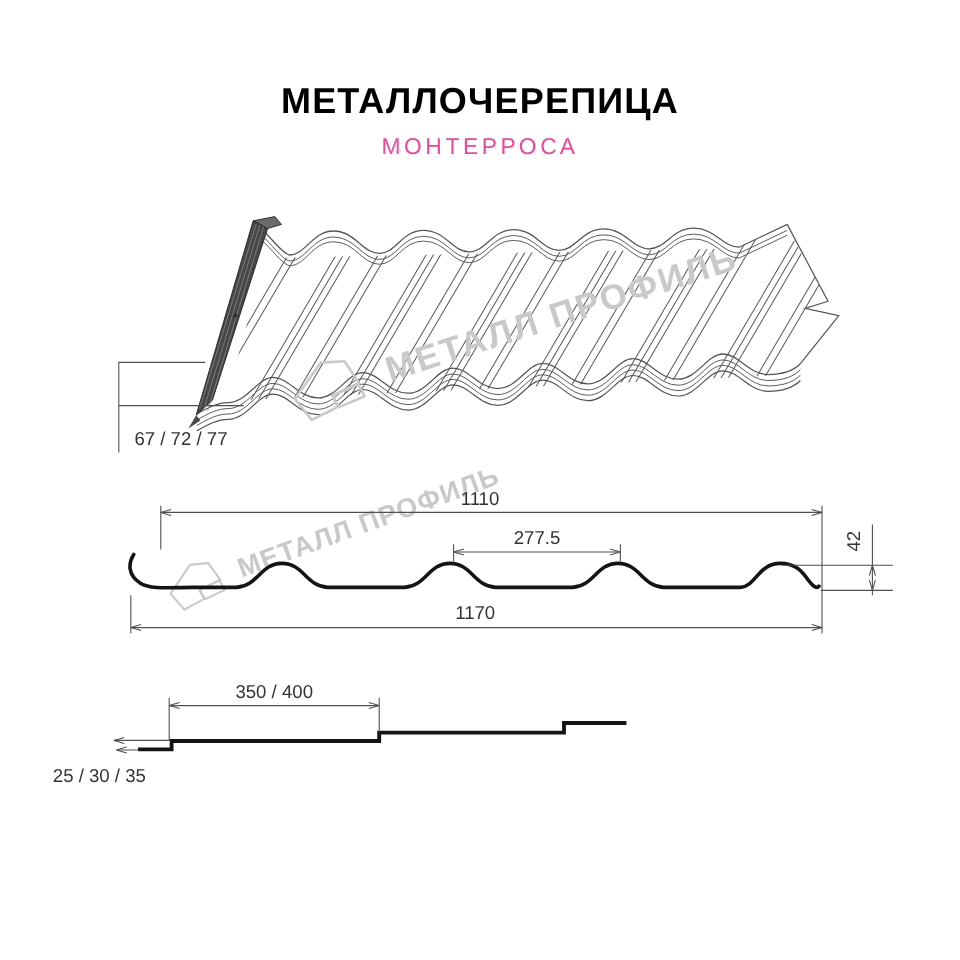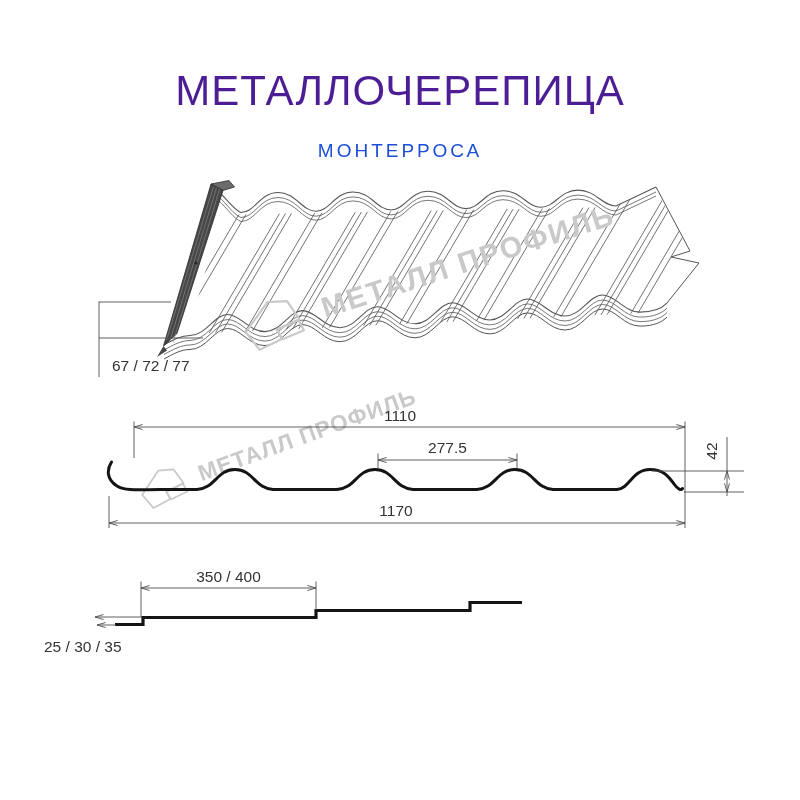--- a/index.html
+++ b/index.html
@@ -1,20 +1,20 @@
 <!DOCTYPE html>
 <html><head>
 <meta charset="utf-8">
 <style>
   html,body{margin:0;padding:0;background:#ffffff;}
   #page{position:relative;width:800px;height:800px;background:#ffffff;overflow:hidden;
         font-family:"Liberation Sans",sans-serif;}
   .header{position:absolute;top:70px;left:0;width:800px;text-align:center;}
-  .title{font-size:42px;font-weight:400;color:#4c1d95;letter-spacing:1px;line-height:1;margin:0;}
-  .subtitle{font-size:19px;font-weight:500;color:#1d4ed8;letter-spacing:3px;margin-top:28px;}
+  .title{font-size:30px;font-weight:700;color:#000000;letter-spacing:1px;line-height:1;margin:0;}
+  .subtitle{font-size:19px;font-weight:500;color:#ec4899;letter-spacing:3px;margin-top:12px;}
   svg{position:absolute;top:0;left:0;}
   .dim{font-family:"Liberation Sans",sans-serif;font-size:15.5px;fill:#333333;}
   .wm-text{font-family:"Liberation Sans",sans-serif;font-weight:700;font-size:29px;
            fill:#c9c9c9;letter-spacing:2px;}
   .wm-text-sm{font-family:"Liberation Sans",sans-serif;font-weight:700;font-size:22.5px;
            fill:#c9c9c9;letter-spacing:1px;}
   .wm-logo{fill:none;stroke:#c9c9c9;stroke-width:2.2px;stroke-linejoin:round;}
 </style>
 </head>
 <body>

